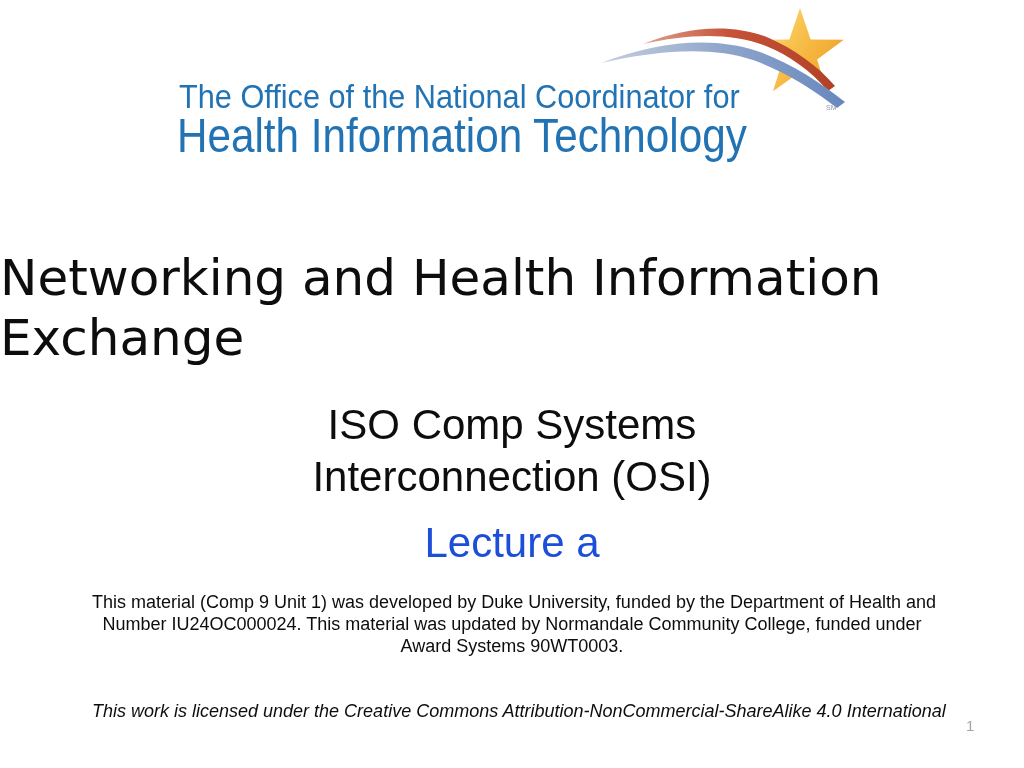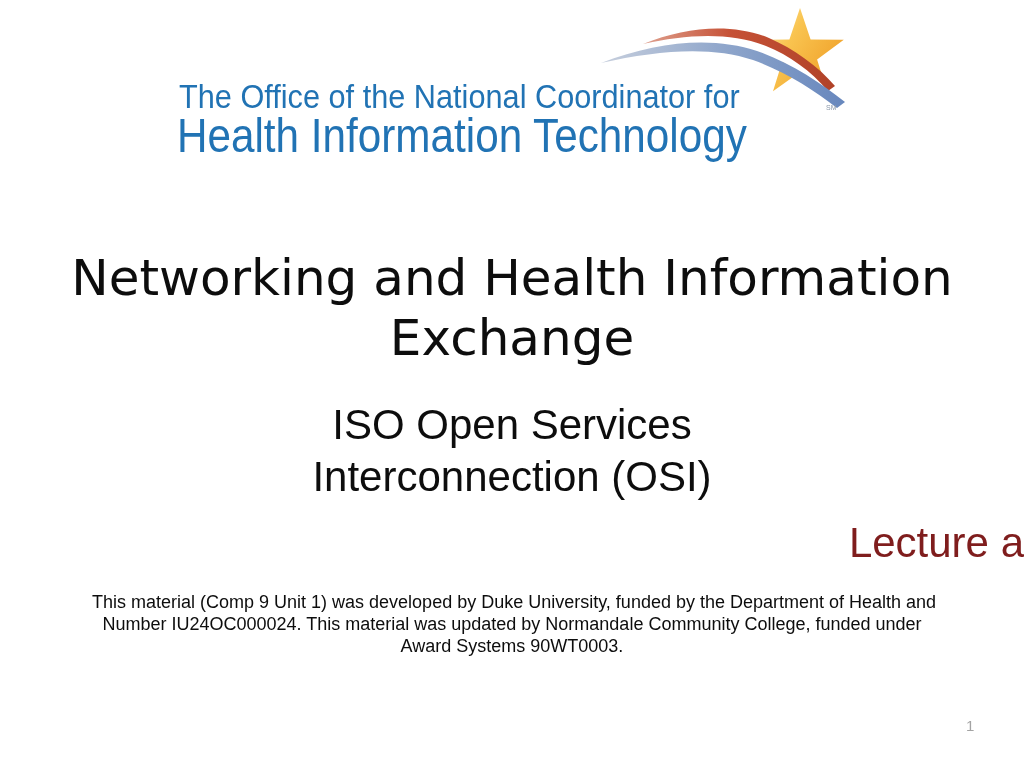--- a/index.html
+++ b/index.html
@@ -45,21 +45,21 @@
     transform-origin: left top;
   }
 
   
   .title {
     position: absolute;
     top: 248px;
     left: 0;
     width: 1024px;
     margin: 0;
-    text-align: center;
+    text-align: left;
     font-family: "DejaVu Sans", sans-serif;
     font-weight: 400;
     font-size: 50px;
     line-height: 60px;
     color: #0d0d0d;
   }
   .subtitle {
     position: absolute;
     top: 399px;
     left: 252px;
@@ -70,25 +70,25 @@
     font-size: 42px;
     line-height: 52px;
     color: #0d0d0d;
   }
   .lecture {
     position: absolute;
     top: 522px;
     left: 0;
     width: 1024px;
     margin: 0;
-    text-align: right;
+    text-align: center;
     font-weight: 400;
     font-size: 42px;
     line-height: 42px;
-    color: #7f1d1d;
+    color: #1d4ed8;
   }
 
   
   .attribution {
     position: absolute;
     top: 591px;
     left: 92px;
     width: 840px;
     text-align: center;
     font-size: 18px;
@@ -149,27 +149,28 @@
     <path d="M 48,44 C 92,26 138,23 174,38 C 199,49 223,66 240,86 L 233,91 C 216,71 194,55 171,46 C 136,32 92,34 48,44 Z" fill="url(#redGrad)"></path>
     <path d="M 6,63 C 62,41 118,36 162,51 C 194,62 226,83 250,102 L 242,108 C 218,89 189,71 158,60 C 116,46 64,50 6,63 Z" fill="url(#blueGrad)"></path>
     <text x="231" y="110" font-size="7" style="fill: var(--trademark-gray)" font-family="Liberation Sans, sans-serif">SM</text>
   </svg>
 
   <div class="logo-line1">The Office of the National Coordinator for</div>
   <div class="logo-line2">Health Information Technology</div>
 
   <h1 class="title">Networking and Health Information Exchange</h1>
 
-  <h2 class="subtitle">ISO Open Services Interconnection (OSI)</h2>
+  <h2 class="subtitle">ISO Comp Systems Interconnection (OSI)</h2>
   <h2 class="lecture">Lecture a</h2>
 
   <div class="attribution">
     <div class="line">This material (Comp 9 Unit 1) was developed by Duke University, funded by the Department of Health and</div>
     <div class="line">Number IU24OC000024. This material was updated by Normandale Community College, funded under</div>
     <div class="line">Award Systems 90WT0003.</div>
   </div>
 
   <div class="license">
+    <div class="line">This work is licensed under the Creative Commons Attribution-NonCommercial-ShareAlike 4.0 International</div>
   </div>
 
   <div class="page-number">1</div>
 
 </div>
 
 </body></html>

